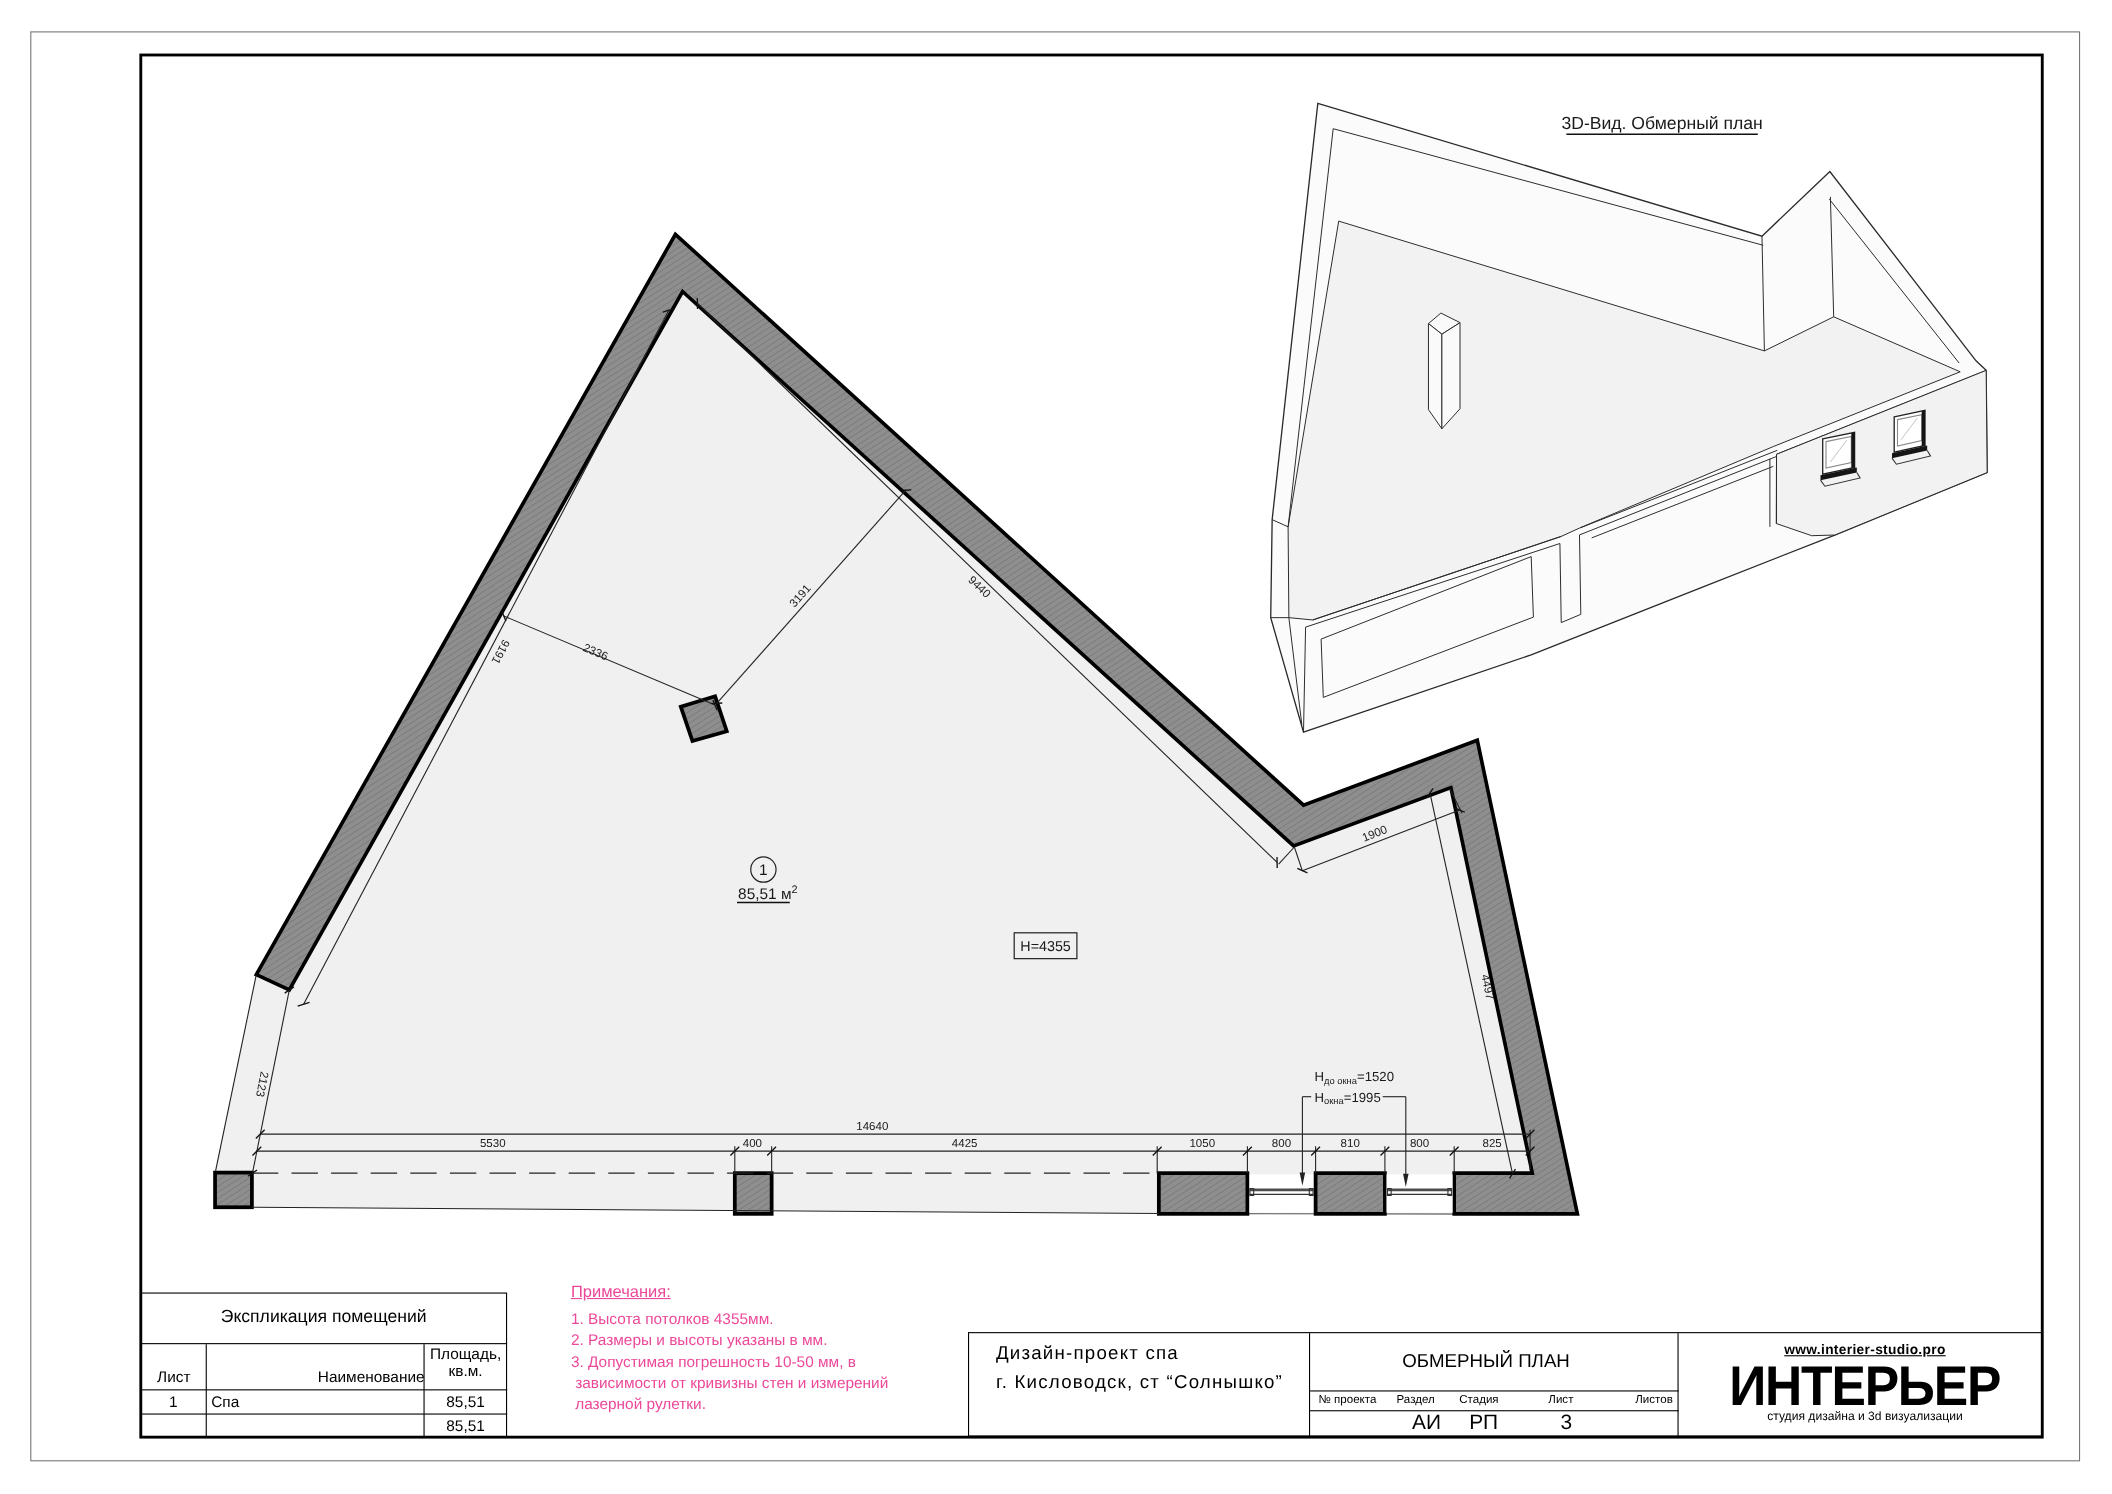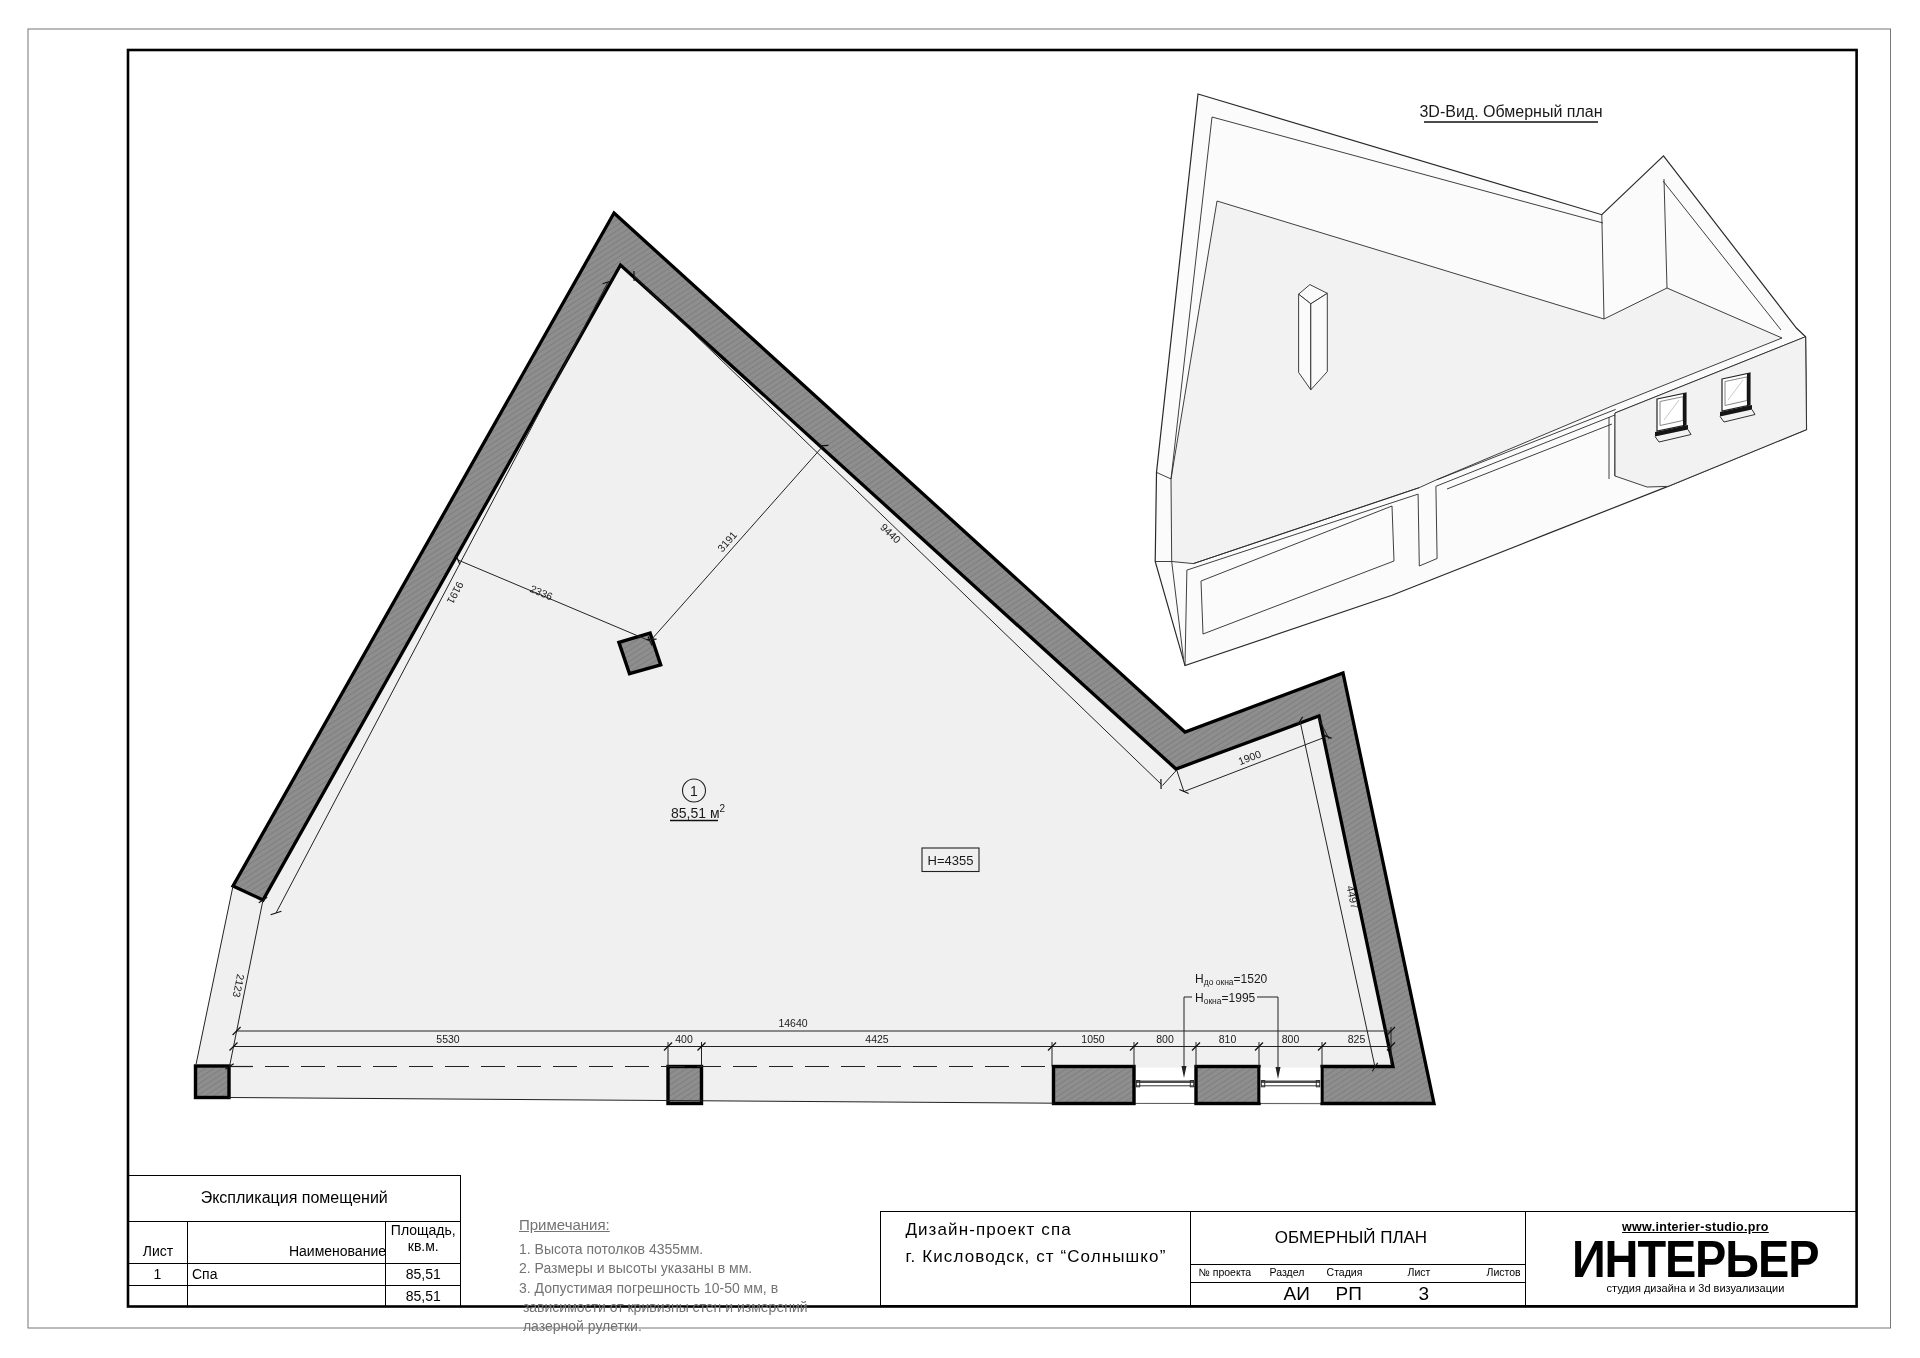--- a/index.html
+++ b/index.html
@@ -248,21 +248,21 @@
   <div class="abs" style="left:0;top:87.5px;width:60px;height:22px;border-right:1px solid #000;box-sizing:border-box;font-size:14px;text-align:center;line-height:22px;">1</div>
   <div class="abs" style="left:60px;top:87.5px;width:198px;height:22px;border-right:1px solid #000;box-sizing:border-box;font-size:14px;line-height:22px;padding-left:4px;">Спа</div>
   <div class="abs" style="left:258px;top:87.5px;width:74.5px;height:22px;box-sizing:border-box;font-size:14px;text-align:center;line-height:22px;">85,51</div>
   <div class="abs" style="left:0;top:109.5px;width:332.5px;height:0;border-top:1px solid #000;"></div>
 
   <div class="abs" style="left:0;top:109.5px;width:60px;height:22px;border-right:1px solid #000;box-sizing:border-box;"></div>
   <div class="abs" style="left:60px;top:109.5px;width:198px;height:22px;border-right:1px solid #000;box-sizing:border-box;"></div>
   <div class="abs" style="left:258px;top:109.5px;width:74.5px;height:22px;box-sizing:border-box;font-size:14px;text-align:center;line-height:22px;">85,51</div>
 </div>
 
-<div class="abs" style="left:519px;top:1216px;width:320px;font-size:14px;color:#737373;">
+<div class="abs" style="left:519px;top:1166px;width:320px;font-size:14px;color:#ec4899;">
   <div style="text-decoration:underline;font-size:15px;">Примечания:</div>
   <div style="margin-top:7px;line-height:19.3px;">1. Высота потолков 4355мм.<br>2. Размеры и высоты указаны в мм.<br>3. Допустимая погрешность 10-50 мм, в<br>&nbsp;зависимости от кривизны стен и измерений<br>&nbsp;лазерной рулетки.</div>
 </div>
 
 <div class="abs" style="left:880.4px;top:1210.7px;width:976.6px;height:95.8px;border:1.4px solid #000;box-sizing:border-box;padding-left:16px;">
 
   <div class="abs" style="left:0;top:0;width:309.2px;height:95.8px;border-right:1.2px solid #000;box-sizing:border-box;font-size:17px;letter-spacing:1.1px;">
     <div style="margin:8px 0 0 24px;">Дизайн-проект спа</div>
     <div style="margin:7px 0 17px 24px;">г. Кисловодск, ст “Солнышко”</div>
   </div>

